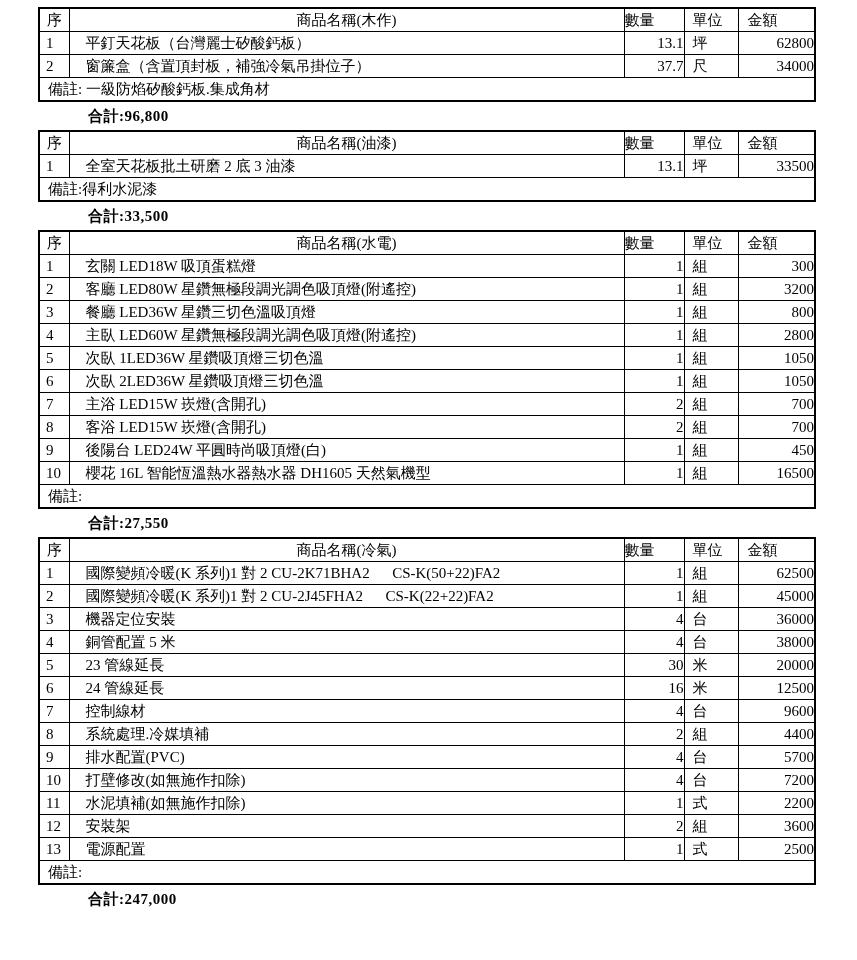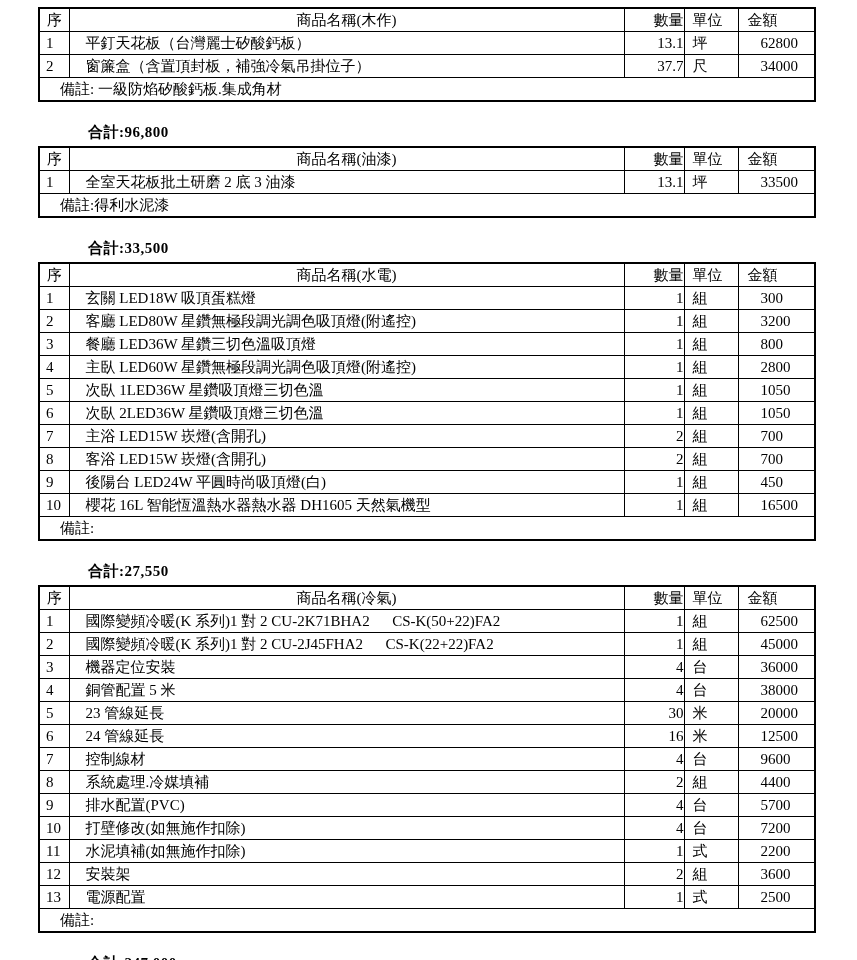--- a/index.html
+++ b/index.html
@@ -38,38 +38,37 @@
     font-size: 15px;
     font-weight: normal;
     line-height: 21px;
     padding: 0;
     vertical-align: middle;
     overflow: hidden;
     white-space: nowrap;
   }
   th.col-seq   { text-align: center; }
   th.col-name  { text-align: center; }
-  th.col-qty   { text-align: right; padding-left: 7px; }
+  th.col-qty   { text-align: left; }
   th.col-unit  { text-align: left; padding-left: 8px; }
   th.col-amount{ text-align: left; padding-left: 9px; }
   td.col-seq   { text-align: left; padding-left: 6px; }
   td.col-name  { text-align: left; padding-left: 16px; white-space: pre; }
   td.col-qty   { text-align: right; padding-left: 7px; }
   td.col-unit  { text-align: left; padding-left: 8px; }
-  td.col-amount{ text-align: left; padding-left: 22px; }
-  td.note-cell { text-align: left; padding-left: 20px; white-space: pre; }
+  td.col-amount{ text-align: right; padding-left: 22px; }
+  td.note-cell { text-align: left; padding-left: 8px; white-space: pre; }
   .total-line {
     height: 28px;
     display: flex;
     align-items: center;
     padding-left: 50px;
     font-size: 15px;
     font-weight: bold;
     letter-spacing: 0.5px;
-    margin-top: 16px;
   }
 </style>
 </head>
 <body>
 
 <div id="doc">
   <section class="quote-section">
     <table class="quote-table">
       <colgroup>
         <col class="c-seq">

